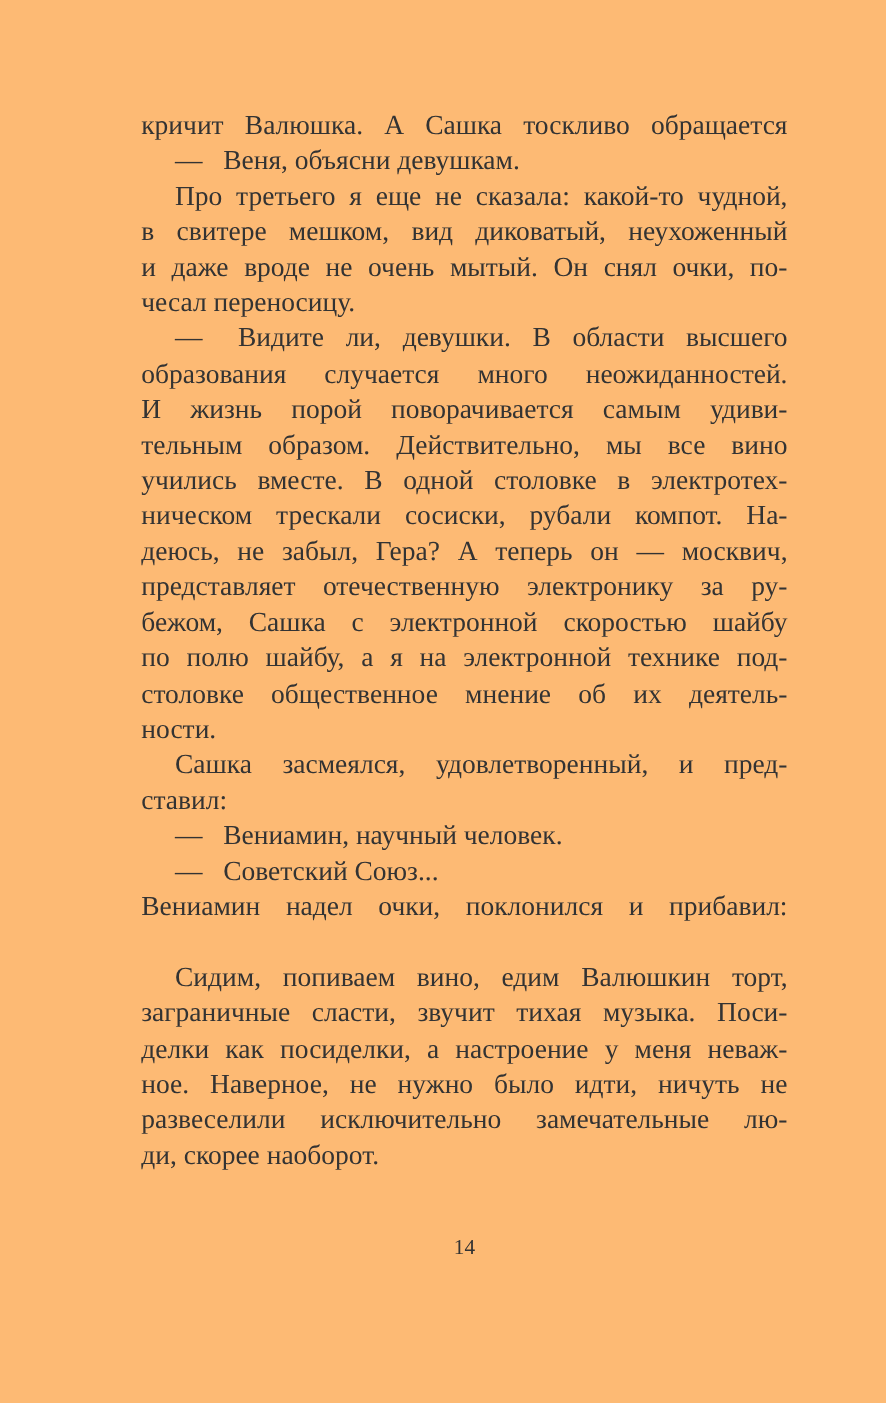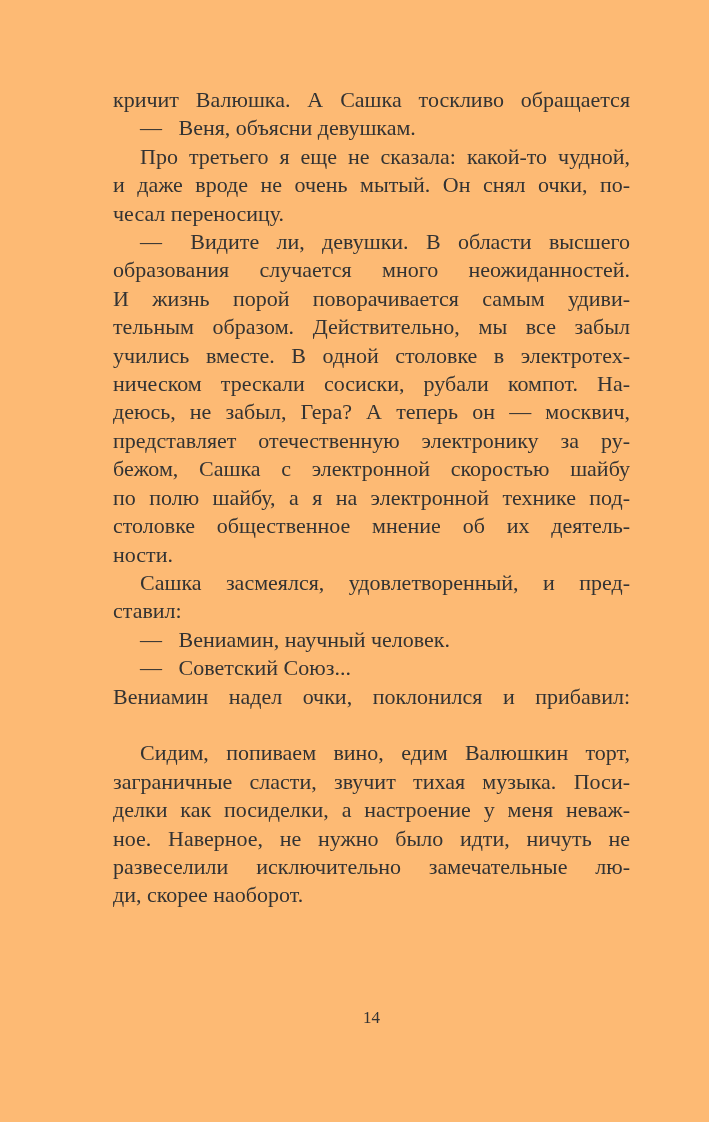--- a/index.html
+++ b/index.html
@@ -40,37 +40,37 @@
   }
   .folio {
     position: absolute;
     left: 113px;
     top: 989px;
     width: 517px;
     text-align: center;
     font-size: 17px;
     line-height: 17px;
     color: #333333;
-    margin-top: 20px;
   }
 </style>
 </head>
 <body>
 
 <div class="page">
   <div class="text-block">
     <div class="ln">кричит Валюшка. А Сашка тоскливо обращается</div>
     <div class="ln last ind">—  Веня, объясни девушкам.</div>
     <div class="ln ind">Про третьего я еще не сказала: какой-то чудной,</div>
+    <div class="ln">в свитере мешком, вид диковатый, неухоженный</div>
     <div class="ln">и даже вроде не очень мытый. Он снял очки, по-</div>
     <div class="ln last">чесал переносицу.</div>
     <div class="ln ind">—  Видите ли, девушки. В области высшего</div>
     <div class="ln">образования случается много неожиданностей.</div>
     <div class="ln">И жизнь порой поворачивается самым удиви-</div>
-    <div class="ln">тельным образом. Действительно, мы все забыл</div>
+    <div class="ln">тельным образом. Действительно, мы все вино</div>
     <div class="ln">учились вместе. В одной столовке в электротех-</div>
     <div class="ln">ническом трескали сосиски, рубали компот. На-</div>
     <div class="ln">деюсь, не забыл, Гера? А теперь он — москвич,</div>
     <div class="ln">представляет отечественную электронику за ру-</div>
     <div class="ln">бежом, Сашка с электронной скоростью шайбу</div>
     <div class="ln">по полю шайбу, а я на электронной технике под-</div>
     <div class="ln">столовке общественное мнение об их деятель-</div>
     <div class="ln last">ности.</div>
     <div class="ln ind">Сашка засмеялся, удовлетворенный, и пред-</div>
     <div class="ln last">ставил:</div>

